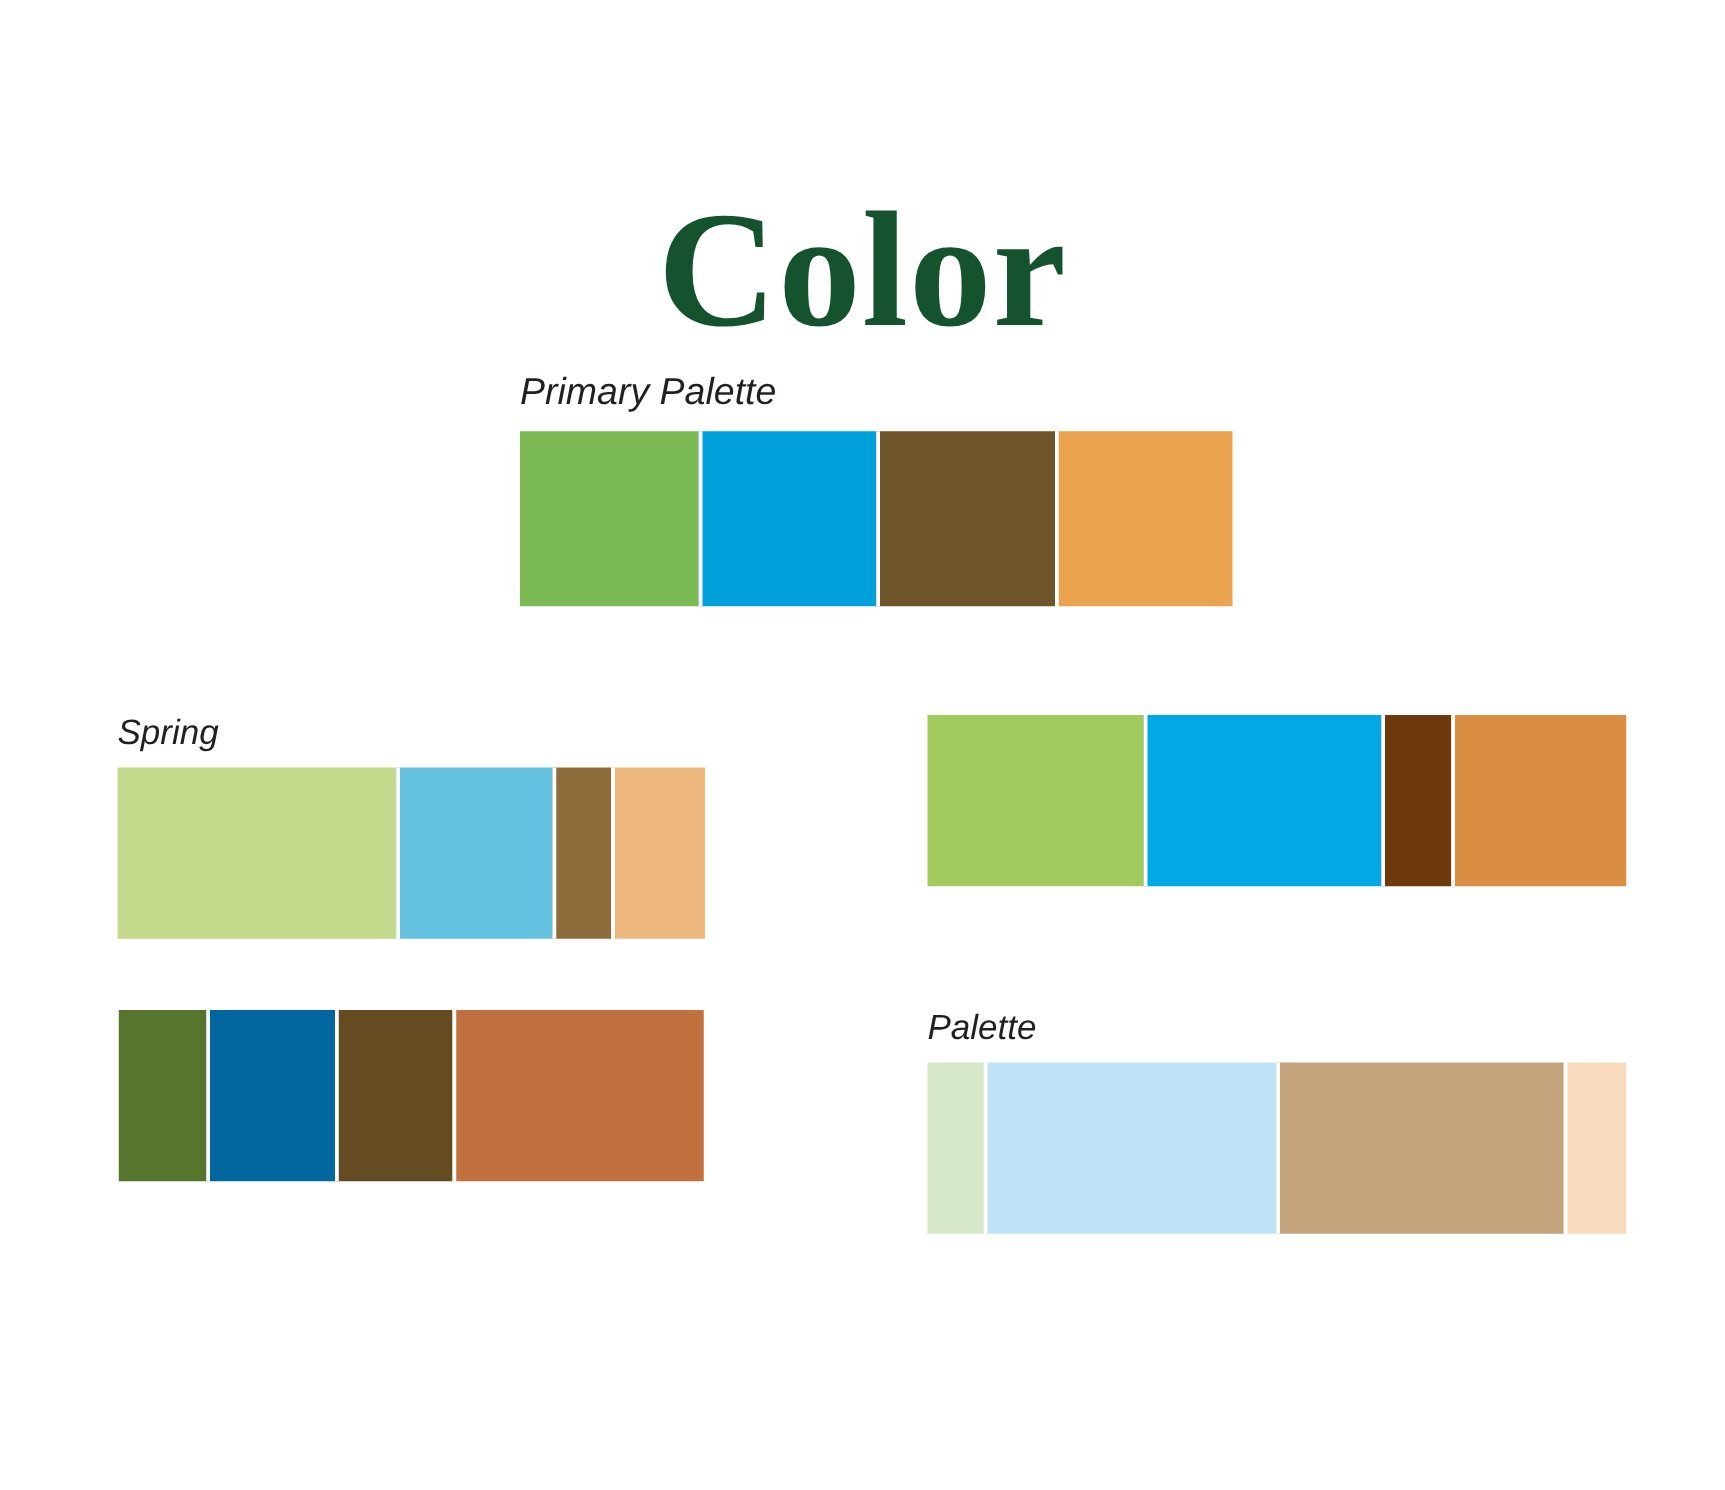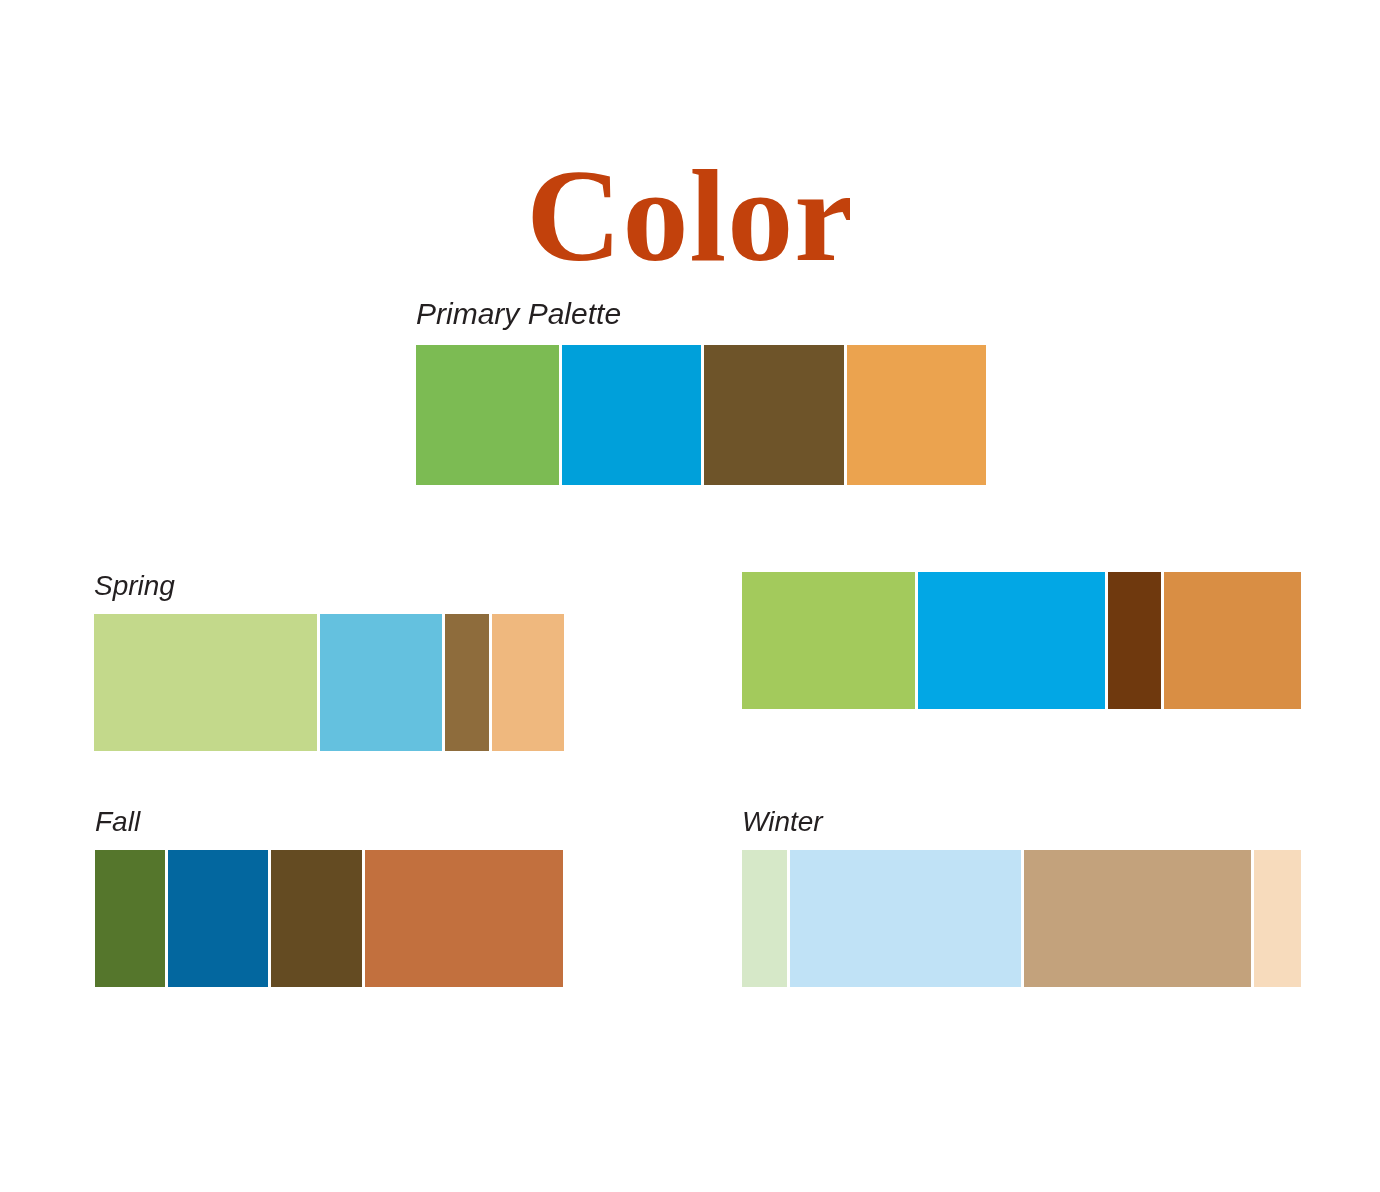--- a/index.html
+++ b/index.html
@@ -109,21 +109,21 @@
     left: 742px;
     top: 808px;
     width: 559px;
   }
   #winter-palette .section-label { font-size: 28px; }
   #winter-palette .strip-wrap { width: 559px; height: 137px; }
 </style>
 </head>
 <body style="background: rgb(255, 255, 255);">
 
-<h1 class="page-title" style="color: #c2410c;">Color</h1>
+<h1 class="page-title" style="color: #14532d;">Color</h1>
 
 <section class="palette-section" id="primary-palette">
   <div class="section-label">Primary Palette</div>
   <div class="strip-wrap">
     <div class="swatch-strip">
         <div class="swatch" style="background: rgb(124, 187, 83); flex: 0 0 25%;"></div>
         <div class="swatch" style="background: rgb(0, 160, 218); flex: 0 0 25%;"></div>
         <div class="swatch" style="background: rgb(110, 84, 41); flex: 0 0 25%;"></div>
         <div class="swatch" style="background: rgb(235, 163, 79); flex: 0 0 25%;"></div>
       </div>
@@ -147,33 +147,32 @@
     <div class="swatch-strip">
         <div class="swatch" style="background: rgb(163, 202, 92); flex: 0 0 31%;"></div>
         <div class="swatch" style="background: rgb(2, 167, 229); flex: 0 0 34%;"></div>
         <div class="swatch" style="background: rgb(111, 57, 14); flex: 0 0 10%;"></div>
         <div class="swatch" style="background: rgb(217, 142, 68); flex: 0 0 25%;"></div>
       </div>
   </div>
 </section>
 
 <section class="palette-section" id="fall-palette">
-  <div class="section-label">Fall</div>
   <div class="strip-wrap">
     <div class="swatch-strip">
         <div class="swatch" style="background: rgb(85, 118, 44); flex: 0 0 15%;"></div>
         <div class="swatch" style="background: rgb(3, 103, 159); flex: 0 0 22%;"></div>
         <div class="swatch" style="background: rgb(100, 75, 34); flex: 0 0 20%;"></div>
         <div class="swatch" style="background: rgb(194, 112, 62); flex: 0 0 43%;"></div>
       </div>
   </div>
 </section>
 
 <section class="palette-section" id="winter-palette">
-  <div class="section-label">Winter</div>
+  <div class="section-label">Palette</div>
   <div class="strip-wrap">
     <div class="swatch-strip">
         <div class="swatch" style="background: rgb(214, 232, 200); flex: 0 0 8%;"></div>
         <div class="swatch" style="background: rgb(192, 226, 246); flex: 0 0 42%;"></div>
         <div class="swatch" style="background: rgb(195, 162, 124); flex: 0 0 41%;"></div>
         <div class="swatch" style="background: rgb(247, 219, 188); flex: 0 0 9%;"></div>
       </div>
   </div>
 </section>
 

